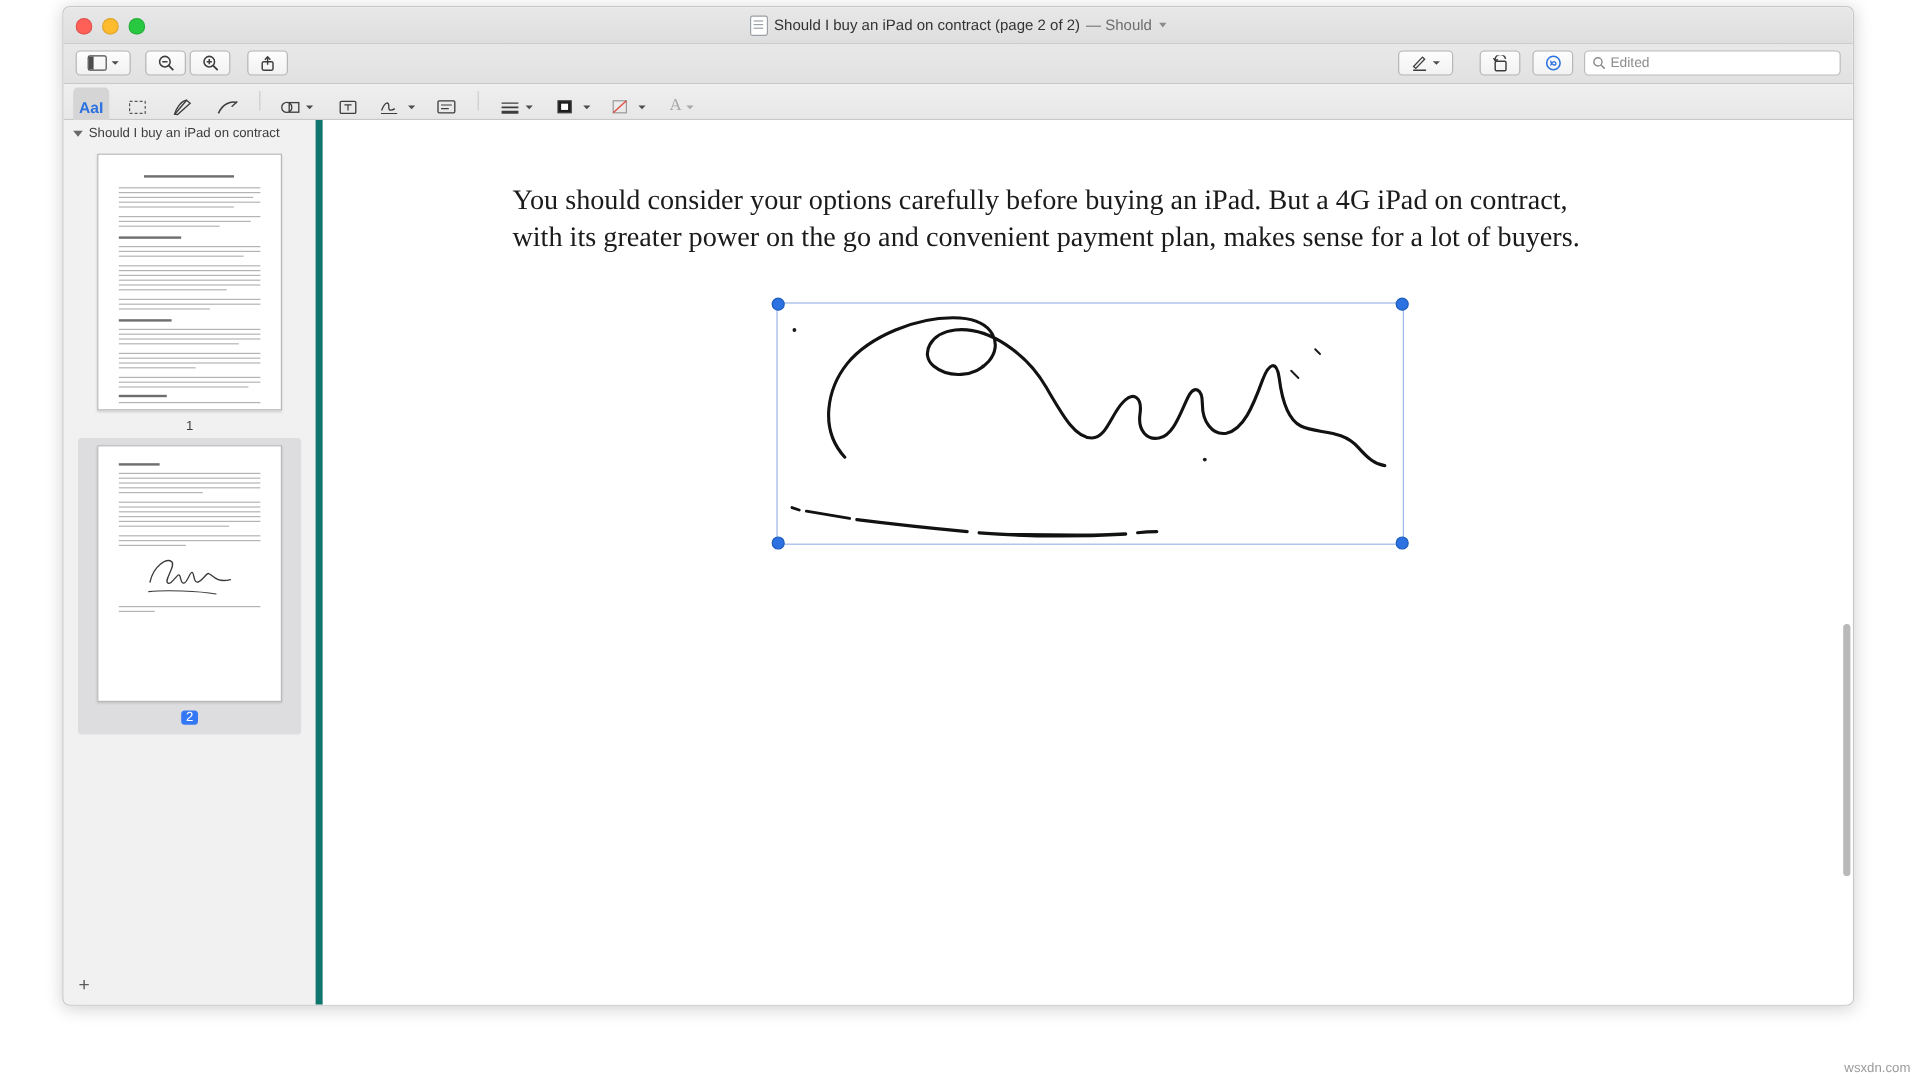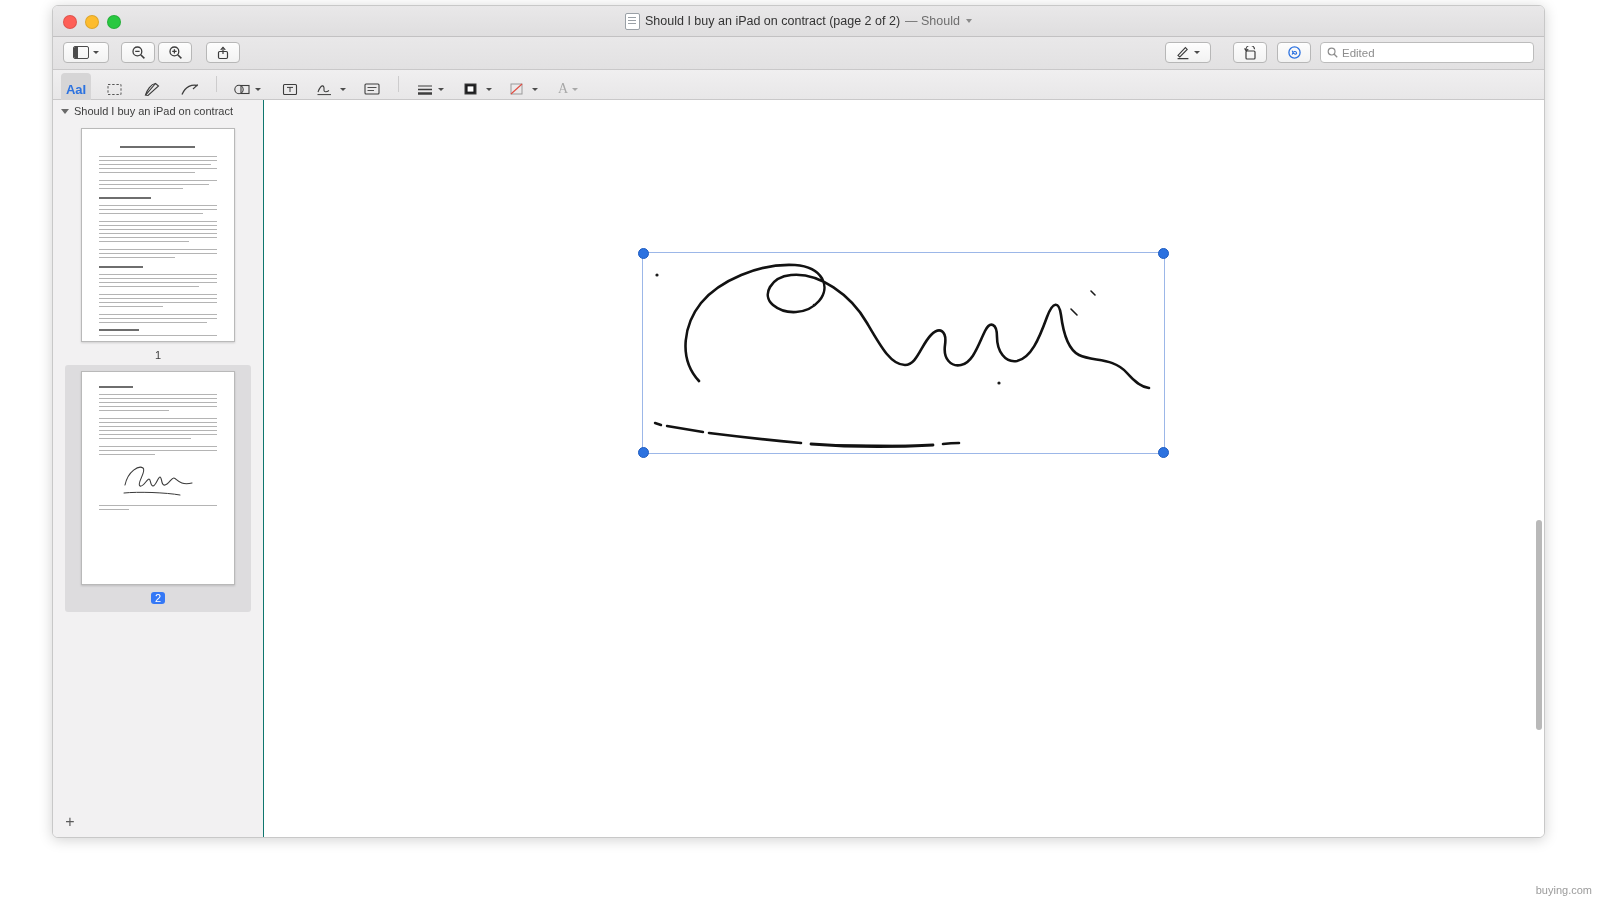--- a/index.html
+++ b/index.html
@@ -186,21 +186,21 @@
   }
   
   .body-area {
     position: relative;
     height: 739px;
     display: flex;
   }
   .sidebar {
     width: 210px;
     background: #f2f1f2;
-    border-right: 1px solid #0f766e;
+    border-right: 6px solid #0f766e;
     position: relative;
     overflow: hidden;
   }
   .sb-header {
     display: flex;
     align-items: center;
     gap: 5px;
     padding: 5px 8px 3px 8px;
     font-size: 11px;
     color: #3d3d3d;
@@ -605,20 +605,21 @@
             <div class="page-num active">2</div>
           </div>
         </div>
 
         <div class="add-page">+</div>
       </div>
 
       <div class="doc-view">
         <div class="doc-page">
 
+          <p class="doc-para">You should consider your options carefully before buying an iPad. But a 4G iPad on contract, with its greater power on the go and convenient payment plan, makes sense for a lot of buyers.</p>
 
           <div class="sel-box">
             <svg class="sig-svg" width="521" height="200" viewBox="0 0 521 200">
               <path d="M56 128 C34 104 42 70 58 50 C76 28 116 10 152 12 C180 14 188 34 176 48 C164 62 142 62 130 52 C118 42 128 24 148 22 C176 19 208 42 224 70 C238 94 248 112 262 112 C274 112 278 92 288 82 C297 73 304 78 302 92 C300 106 308 114 318 112 C330 110 336 90 342 78 C347 68 354 70 354 84 C354 98 362 110 374 108 C388 105 396 86 404 64 C410 48 416 48 418 62 C420 78 424 96 436 102 C450 109 470 104 484 120 C492 129 498 134 506 135" fill="none" stroke="#121212" stroke-width="2.6" stroke-linecap="round" stroke-linejoin="round"></path>
               <path d="M12 170 L18 172" stroke="#121212" stroke-width="2.4" stroke-linecap="round"></path>
               <path d="M24 173 C36 175 48 177 60 179" stroke="#121212" stroke-width="2.4" stroke-linecap="round"></path>
               <path d="M66 180 C90 183 126 187 158 190" stroke="#121212" stroke-width="2.6" stroke-linecap="round"></path>
               <path d="M168 191 C206 194 254 194 290 192" stroke="#121212" stroke-width="2.8" stroke-linecap="round"></path>
               <path d="M300 191 C308 190 312 190 316 190" stroke="#121212" stroke-width="2.6" stroke-linecap="round"></path>
               <circle cx="14" cy="22" r="1.6" fill="#1b1b1b"></circle>
@@ -634,14 +635,14 @@
           </div>
         </div>
 
         <div class="vscroll">
           <div class="vthumb"></div>
         </div>
       </div>
     </div>
   </div>
 
-  <div class="watermark">buying.com</div>
+  <div class="watermark">wsxdn.com</div>
 </div>
 
 </body></html>

